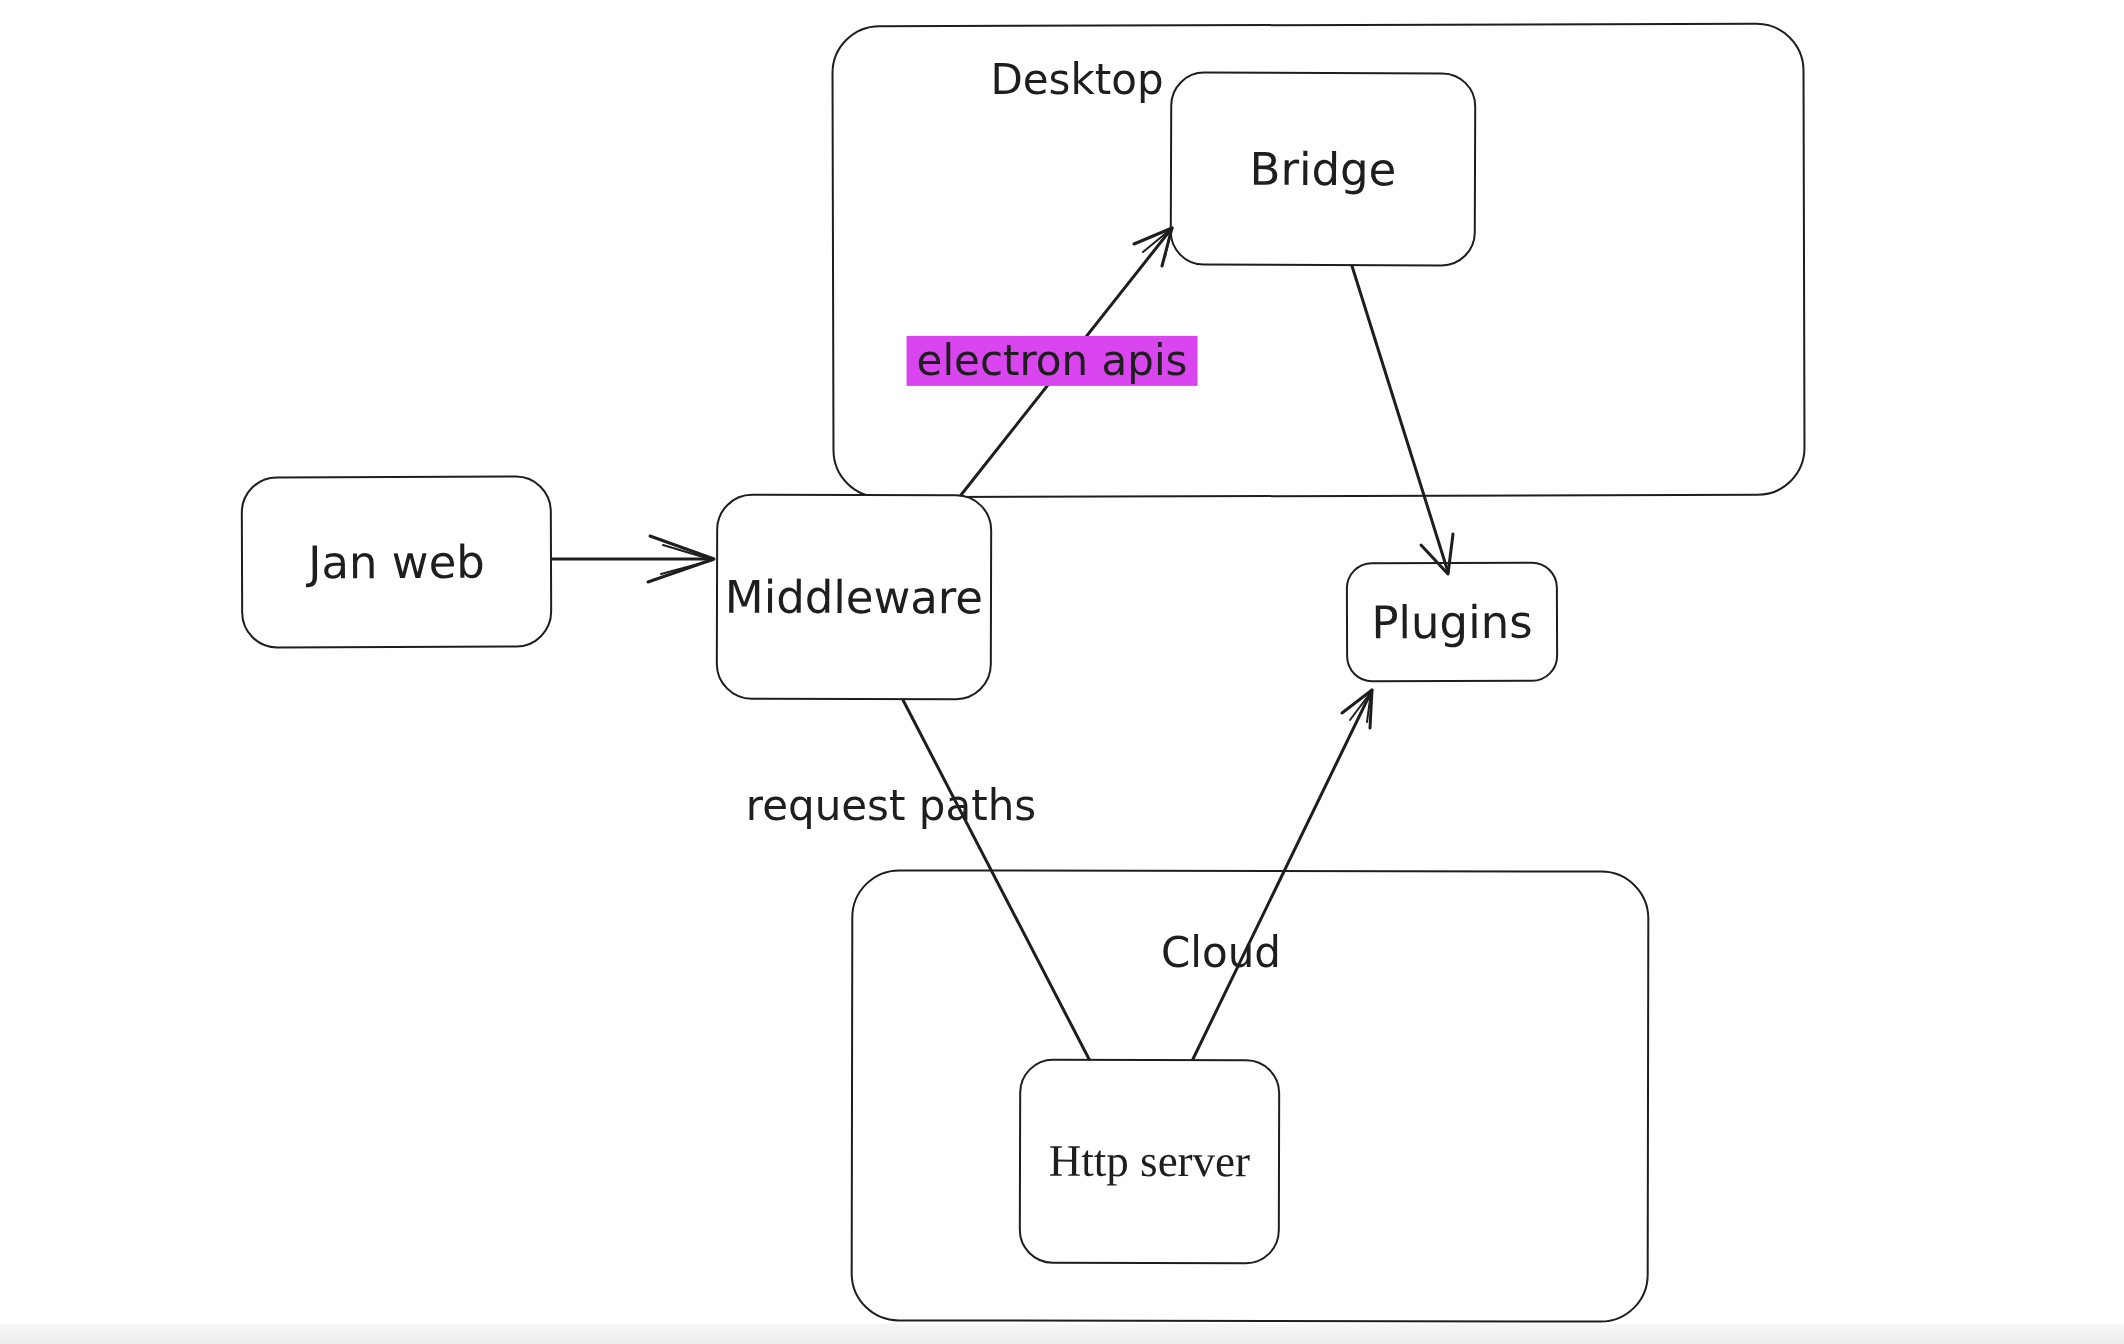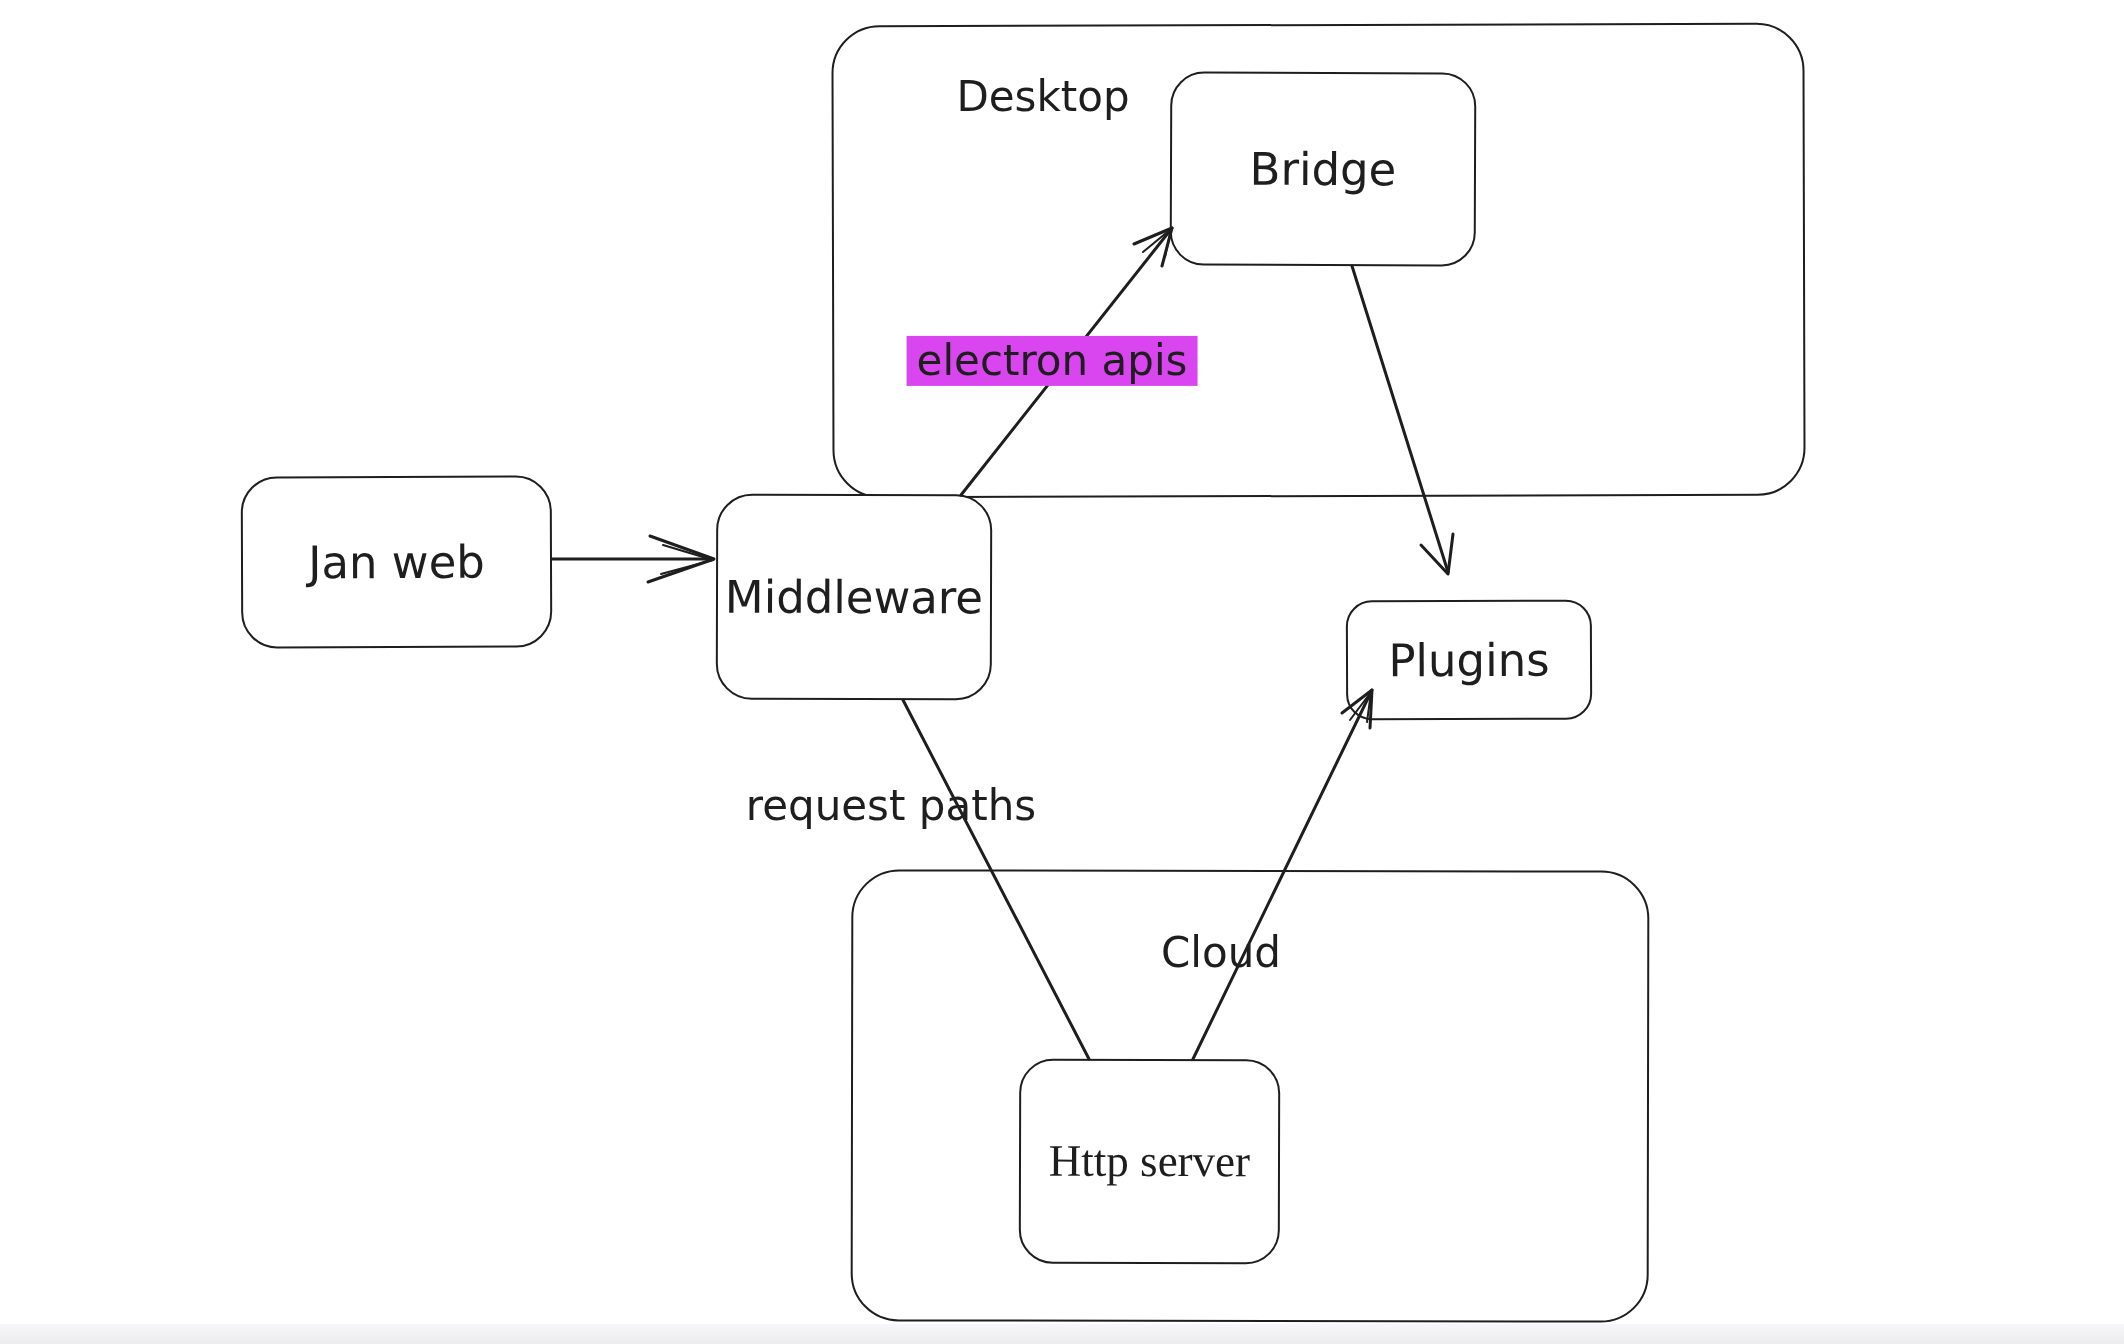--- a/index.html
+++ b/index.html
@@ -21,31 +21,31 @@
     z-index:3;
   }
   .container-box{background:transparent;z-index:1;}
   .node-label{font-size:45px;line-height:1;white-space:nowrap;}
 
   #desktop-box{left:832px;top:24px;width:973px;height:473px;border-radius:48px;transform:rotate(-0.15deg);}
   #cloud-box{left:851px;top:870px;width:798px;height:452px;border-radius:48px;transform:rotate(0.1deg);}
   #bridge-box{left:1170px;top:72px;width:306px;height:194px;border-radius:34px;transform:rotate(0.2deg);}
   #jan-web-box{left:241px;top:476px;width:311px;height:172px;border-radius:36px;transform:rotate(-0.2deg);}
   #middleware-box{left:716px;top:494px;width:276px;height:206px;border-radius:36px;transform:rotate(0.15deg);}
-  #plugins-box{left:1346px;top:600px;width:246px;height:120px;border-radius:26px;transform:rotate(-0.2deg);}
+  #plugins-box{left:1346px;top:562px;width:212px;height:120px;border-radius:26px;transform:rotate(-0.2deg);}
   #http-server-box{left:1019px;top:1059px;width:261px;height:205px;border-radius:34px;transform:rotate(0.15deg);font-family:Liberation Serif, serif;}
 
   
   .free-label{
     position:absolute;
     font-size:42px;line-height:1.1;white-space:nowrap;
     transform:translate(-50%,-50%);
     z-index:6;
   }
-  #desktop-label{left:1043px;top:80px;margin-top:17px;}
+  #desktop-label{left:1077px;top:80px;}
   #cloud-label{left:1221px;top:953px;}
   #electron-apis-label{left:1052px;top:361px;background:#d946ef;padding:2px 10px;}
   #request-paths-label{left:891px;top:806px;}
 
   
   #annotations{
     position:absolute;left:357px;top:936px;
     font-size:42px;line-height:60px;white-space:nowrap;
     z-index:6;
   }

